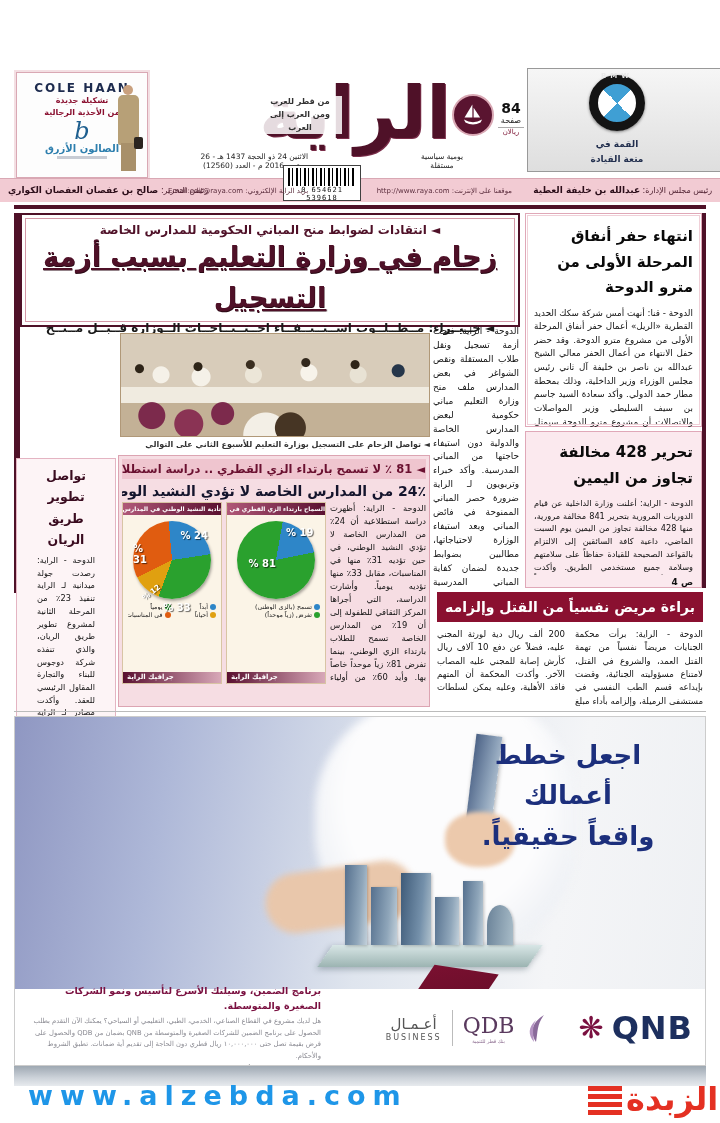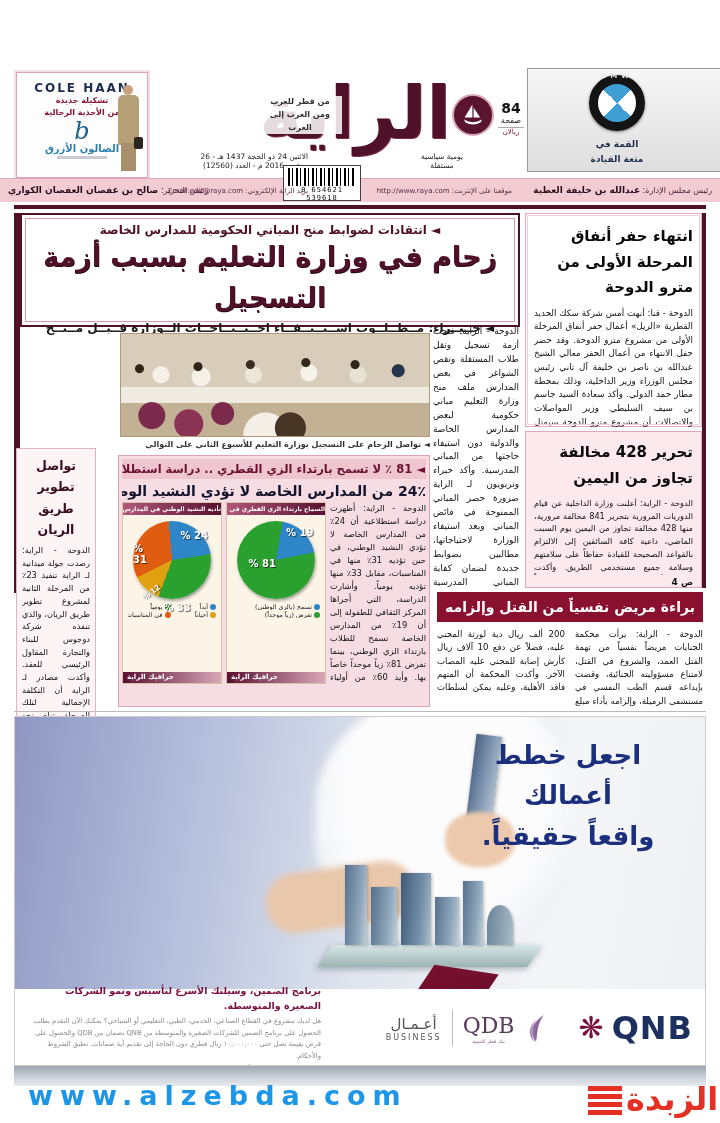--- a/index.html
+++ b/index.html
@@ -45,21 +45,21 @@
   .barcode-box { position:absolute; left:283px; top:-14px; width:78px; height:36px; background:#fff; border:1px solid #404040; padding:2px 4px; text-align:center; }
   .barcode-stripes { height:18px; background:repeating-linear-gradient(90deg,#000 0 2px,#fff 2px 4px,#000 4px 5px,#fff 5px 8px); }
   .barcode-digits { font-size:7px; letter-spacing:1px; color:#111; direction:ltr; font-family:"DejaVu Sans Mono", monospace; }
   .top-rule { left:14px; top:205px; width:692px; height:4px; background:#4f1128; }
 
   
   .lead-rail { left:14px; top:213px; width:6px; height:380px; background:#4f1128; }
   .right-rail { left:702px; top:213px; width:4px; height:375px; background:#4f1128; }
   .lead-box { left:20px; top:213px; width:500px; height:114px; border:2px solid #4f1128; outline:1px solid #d498a8; outline-offset:-6px; background:#fff; text-align:center; padding-top:8px; }
   .lead-kicker { font-size:12px; font-weight:bold; color:#4f1128; }
-  .lead-headline { font-size:27px; font-weight:bold; color:#4f1128; line-height:1.5; text-shadow:.5px .5px 0 #2a0814; }
+  .lead-headline { font-size:27px; font-weight:bold; color:#4f1128; line-height:1.5; text-shadow:.5px .5px 0 #2a0814;text-decoration:underline; }
   .lead-subhead { font-size:12px; font-weight:bold; color:#1a1a1a; margin-top:3px; }
 
   .lead-photo { left:120px; top:333px; width:310px; height:104px; border:1px solid #b09878;
     background:
       radial-gradient(circle at 55% 92%, #463524 0 15px, transparent 16px),
       radial-gradient(circle at 47% 99%, #f3efe6 0 22px, transparent 23px),
       radial-gradient(circle at 10% 80%, #7c2a4c 0 13px, transparent 14px),
       radial-gradient(circle at 22% 88%, #8a3354 0 14px, transparent 15px),
       radial-gradient(circle at 33% 78%, #7c2a4c 0 11px, transparent 12px),
       radial-gradient(circle at 6% 34%, #2e2418 0 4px, transparent 5px),
@@ -97,21 +97,21 @@
   .leg-item { display:flex; align-items:center; gap:2px; white-space:nowrap; overflow:hidden; }
   .dot { width:6px; height:6px; border-radius:50%; flex:0 0 auto; }
   .chart-foot { margin-top:auto; height:11px; background:linear-gradient(90deg,#5a1030,#d8a8b8); color:#fff; font-size:7px; font-weight:bold; text-align:left; line-height:11px; padding:0 4px; direction:ltr; }
 
   
   .metro-box { left:525px; top:213px; width:177px; height:214px; background:#fff; border:1px solid #e0a8b8; outline:1px solid #f0d0d8; outline-offset:-3px; padding:10px 8px 4px; }
   .side-title { font-size:15px; font-weight:bold; color:#0a0a0a; text-align:right; line-height:1.7; margin-bottom:6px; }
   .side-body { font-size:8.8px; color:#111; }
   .side-credit { font-size:8px; font-weight:bold; color:#222; margin-top:4px; }
   .traffic-box { left:525px; top:431px; width:177px; height:157px; background:#fbe9ee; border:1px solid #e0a8b8; padding:8px 8px 4px; }
-  .rayyan-box { left:16px; top:448px; width:80px; height:269px; background:#fdf4f6; border:1px solid #e4b4c2; padding:6px 5px; }
+  .rayyan-box { left:16px; top:458px; width:100px; height:269px; background:#fdf4f6; border:1px solid #e4b4c2; padding:6px 20px; }
   .rayyan-title { font-size:12.5px; font-weight:bold; color:#3a0c20; text-align:center; line-height:1.7; margin-bottom:4px; }
   .rayyan-body { font-size:8.2px; color:#111; }
 
   .court-banner { left:437px; top:592px; width:266px; height:30px; background:#8a1030; color:#fff; font-size:14px; font-weight:bold; text-align:center; line-height:30px; }
   .court-body { left:437px; top:628px; width:266px; height:82px; overflow:hidden; column-count:2; column-gap:10px; font-size:8.6px; color:#111; }
   .bottom-rule { left:14px; top:711px; width:692px; height:1px; background:#bbb; }
 
   
   .qnb-ad { left:14px; top:716px; width:692px; height:350px; border:1px solid #ccc; overflow:hidden; }
   .qnb-photo { position:absolute; left:0; top:0; width:692px; height:272px; background:linear-gradient(100deg,#8f97c2 0%,#aeb8d8 22%,#dfe5ee 52%,#f4f5f7 78%,#eef0f3 100%); }

